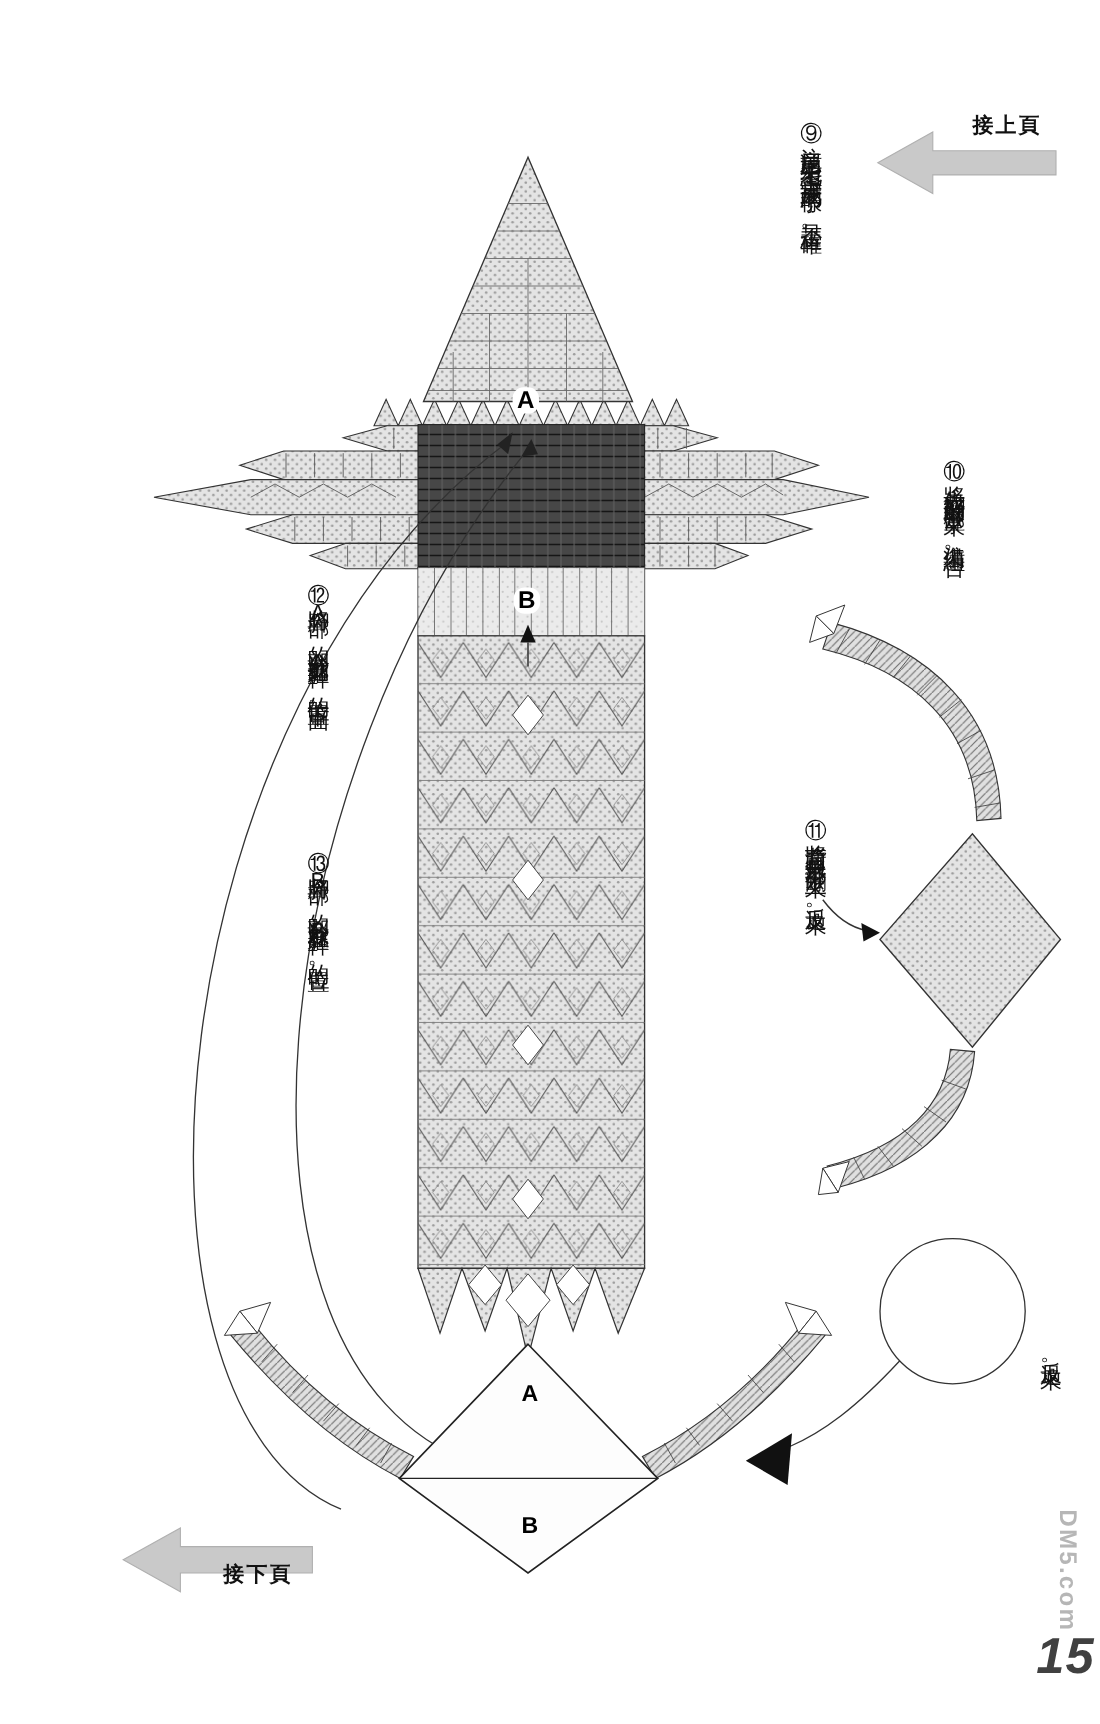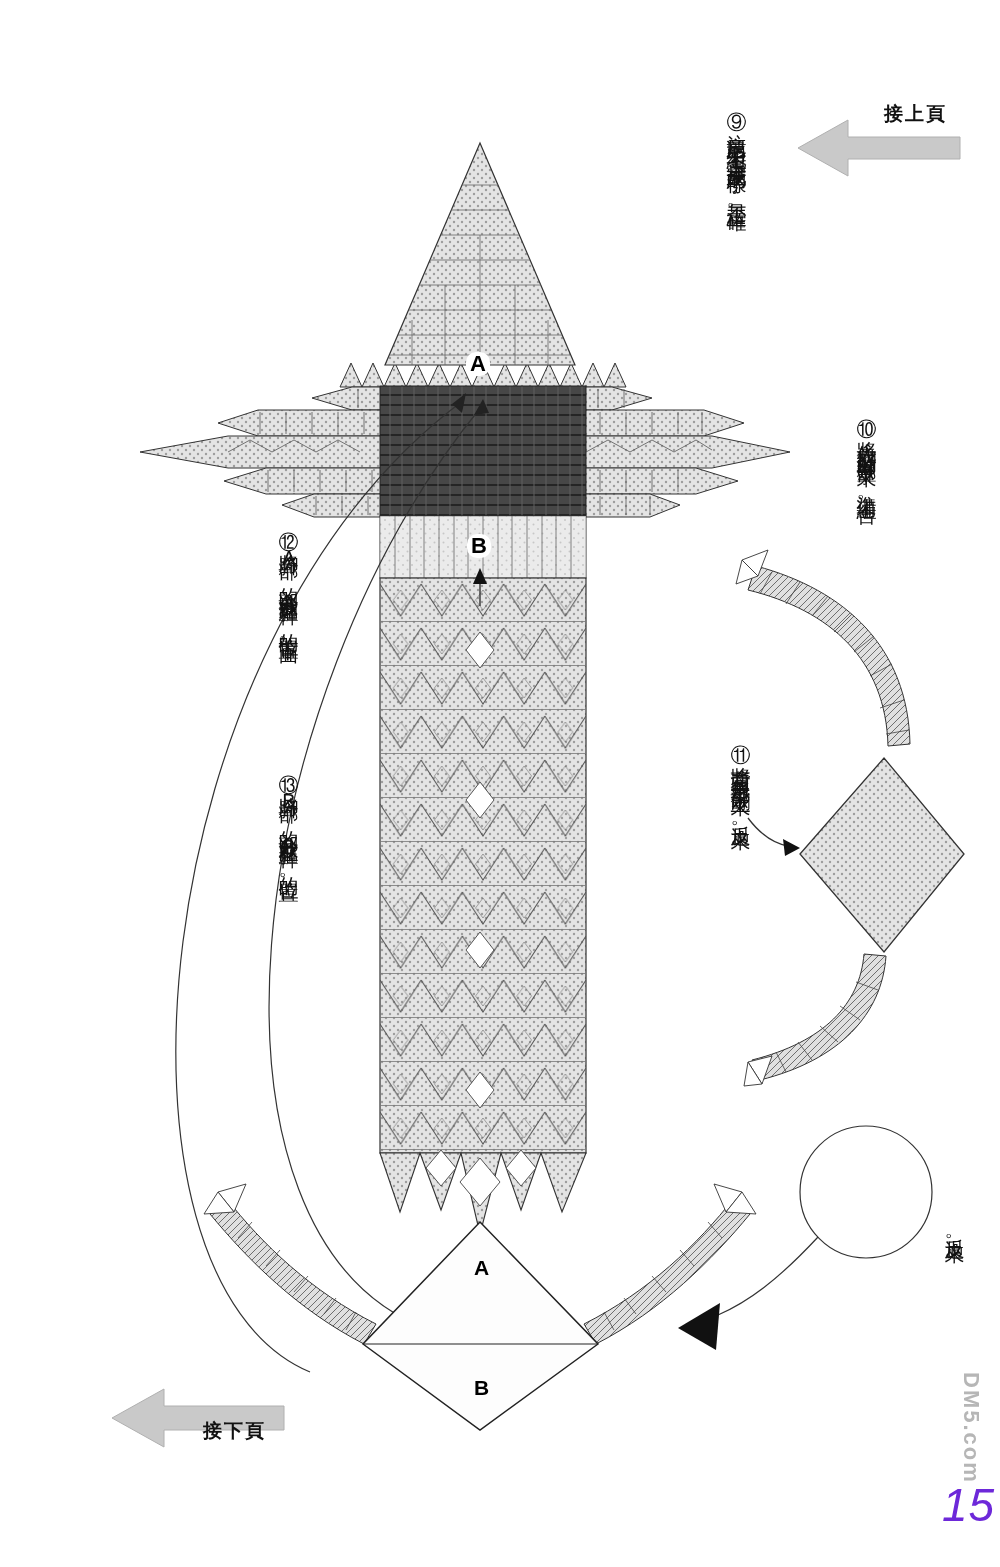--- a/index.html
+++ b/index.html
@@ -17,22 +17,22 @@
   .figlabel{
     position:absolute;z-index:3;font-weight:bold;font-size:22px;line-height:1;
     background:#fff;padding:1px 4px;border-radius:10px;color:#000;
   }
   .figlabel.nobg{background:transparent;}
   .watermark{
     writing-mode:vertical-rl;text-orientation:sideways;
     color:#b6b6b6;font-weight:bold;font-size:22px;letter-spacing:2px;
   }
   .pagenum{
-    position:absolute;z-index:4;font-weight:normal;font-style:italic;
-    font-size:46px;color:#6d28d9;letter-spacing:1px;
+    position:absolute;z-index:4;font-weight:bold;font-style:italic;
+    font-size:46px;color:#404040;letter-spacing:1px;
   }
   
   .s9 {right:250px;top:95px;height:212px;}
   .s10{right:120px;top:402px;height:212px;}
   .s11{right:246px;top:728px;height:166px;}
   .s12{right:698px;top:515px;height:190px;}
   .s13{right:698px;top:758px;height:190px;}
   .flip{right:32px;top:1222px;height:104px;}
   .prev{left:884px;top:101px;}
   .next{left:203px;top:1418px;}

